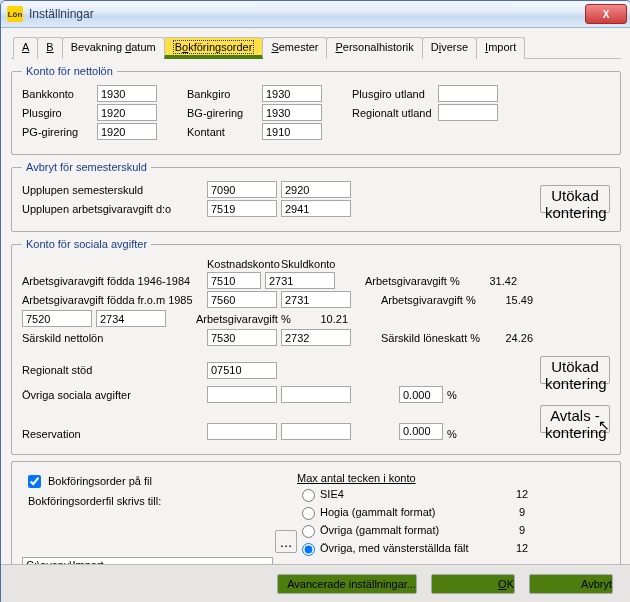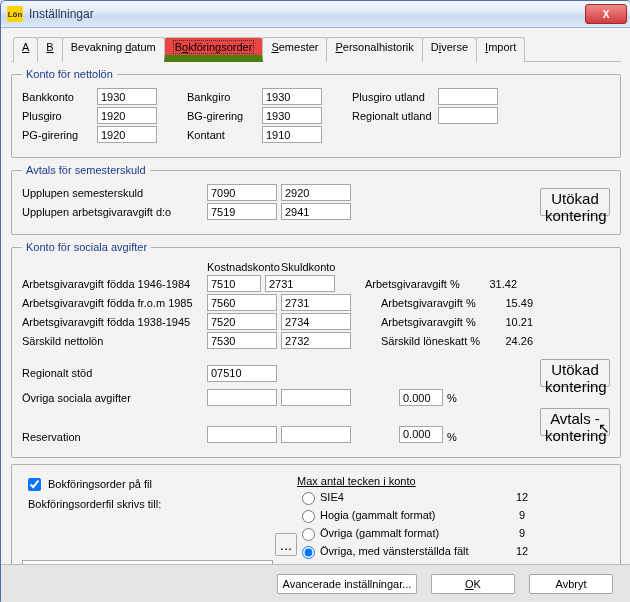--- a/index.html
+++ b/index.html
@@ -76,22 +76,22 @@
     border: 1px solid #bfbfbf;
     border-bottom: none;
     margin-right: -1px;
     background: #f5f2f2;
     position: relative;
     top: 1px;
     border-radius: 3px 3px 0 0;
     font-size: 11px;
   }
   .tab.active {
-    background: #ef4444;
-    border-bottom: 7px solid #4d7c0f;
+    background: #fde047;
+    border-bottom: 4px solid #4d7c0f;
     z-index: 2;
   }
   .underline { text-decoration: underline; }
   fieldset {
     border: 1px solid #b0aeae;
     border-radius: 2px;
     margin: 6px 0 6px 0;
     padding: 6px 10px 12px 10px;
   }
   legend {
@@ -135,28 +135,28 @@
     background: #e7e4e4;
     border-top: 1px solid #bdbaba;
     display: flex;
     align-items: center;
     justify-content: flex-end;
     padding: 0 18px;
     gap: 14px;
   }
   .bottom-bar .spacer { flex: 1; }
   .bottom-btn {
-    background: #ffffff;
+    background: #4d7c0f;
     border: 1px solid #a8a7a7;
     font-size: 11px;
     padding: 3px 0;
     width: 84px;
     font-family: inherit;
     border-radius: 2px;
-    text-align: center;
+    text-align: right;
   }
   .hdr {
     font-size: 11px;
     text-align: left;
   }
   .link {
     color: #000;
     text-decoration: underline;
     font-size: 11px;
   }
@@ -220,21 +220,21 @@
       <div class="row">
         <div class="label" style="width:75px">PG-girering</div>
         <input type="text" class="field" style="width: 60px;" value="1920">
         <div style="width:30px"></div>
         <div class="label" style="width:75px">Kontant</div>
         <input type="text" class="field" style="width: 60px;" value="1910">
       </div>
     </fieldset>
 
     <fieldset>
-      <legend>Avtals för semesterskuld</legend>
+      <legend>Avbryt för semesterskuld</legend>
       <div style="display:flex; align-items:center;">
         <div style="flex:1;">
           <div class="row">
             <div class="label" style="width:185px">Upplupen semesterskuld</div>
             <input type="text" class="field" style="width: 70px; margin-right: 4px;" value="7090">
             <input type="text" class="field" style="width: 70px;" value="2920">
           </div>
           <div class="row">
             <div class="label" style="width:185px">Upplupen arbetsgivaravgift d:o</div>
             <input type="text" class="field" style="width: 70px; margin-right: 4px;" value="7519">
@@ -265,21 +265,20 @@
       </div>
       <div class="row">
         <div class="label" style="width:185px">Arbetsgivaravgift födda fr.o.m 1985</div>
         <input type="text" class="field" style="width: 70px; margin-right: 4px;" value="7560">
         <input type="text" class="field" style="width: 70px;" value="2731">
         <div style="width:30px"></div>
         <div class="label" style="width:112px">Arbetsgivaravgift %</div>
         <div class="label" style="width:40px;text-align:right">15.49</div>
       </div>
       <div class="row">
-        <div class="label" style="width:185px">Arbetsgivaravgift födda 1938-1945</div>
         <input type="text" class="field" style="width: 70px; margin-right: 4px;" value="7520">
         <input type="text" class="field" style="width: 70px;" value="2734">
         <div style="width:30px"></div>
         <div class="label" style="width:112px">Arbetsgivaravgift %</div>
         <div class="label" style="width:40px;text-align:right">10.21</div>
       </div>
       <div class="row">
         <div class="label" style="width:185px">Särskild nettolön</div>
         <input type="text" class="field" style="width: 70px; margin-right: 4px;" value="7530">
         <input type="text" class="field" style="width: 70px;" value="2732">

